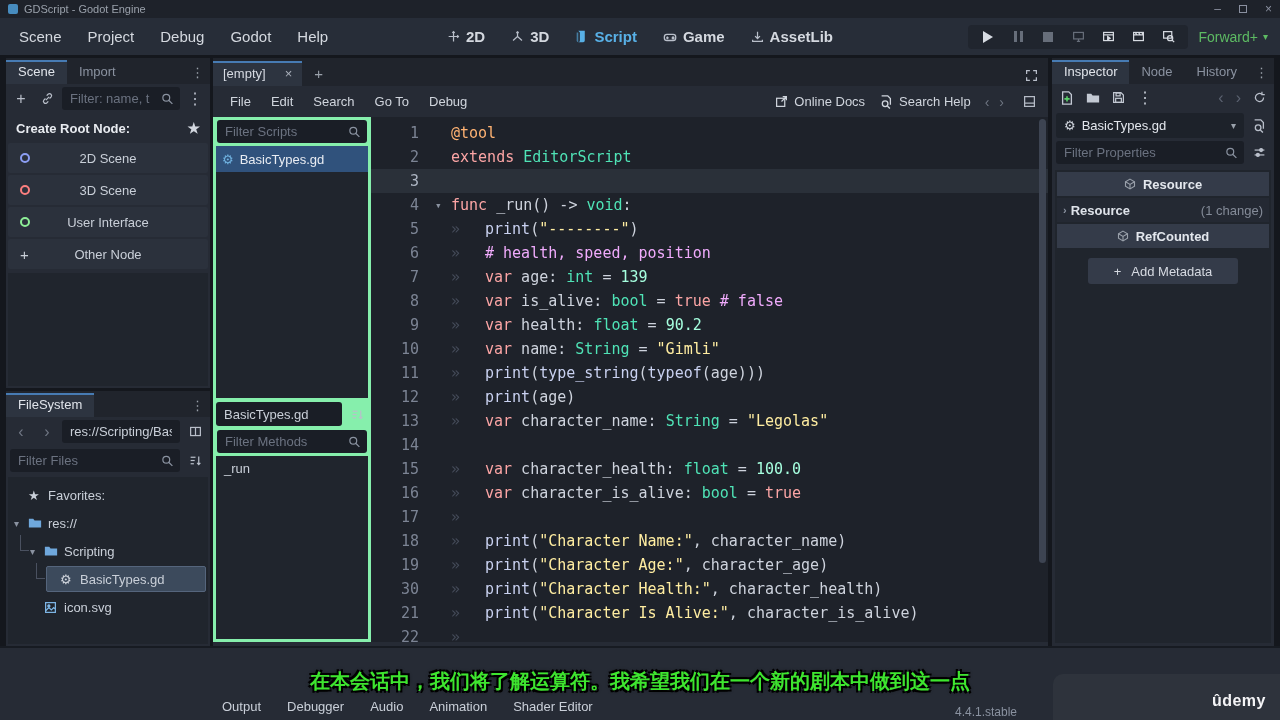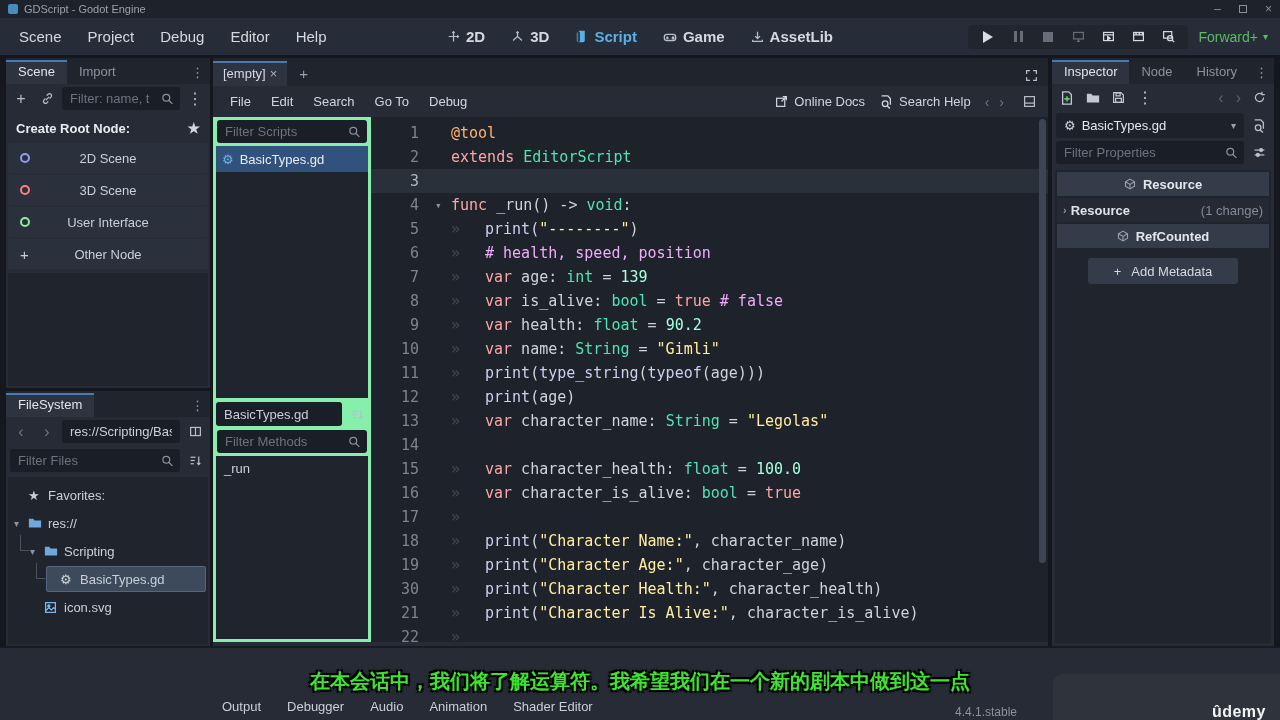--- a/index.html
+++ b/index.html
@@ -70,21 +70,21 @@
   .fsrow .caret { position:absolute; color:#8a92a0; font-size:10px; }
   .fsrow .ficon { position:absolute; display:flex; }
   .fsrow .flabel { position:absolute; white-space:nowrap; }
   .fsrow.selected .selbg { position:absolute; left:38px; right:2px; top:1px; bottom:1px;
     background:#3c4a5c; border:1px solid #55657c; border-radius:2px; }
   .treeL { position:absolute; width:9px; height:16px; border-left:1px solid #4a5160; border-bottom:1px solid #4a5160; top:-2px; }
 
   
   #scene-tabs { left:213px; top:58px; width:835px; height:28px; background:#20242c; display:flex; align-items:flex-end; }
   #scene-tab { background:#2d3440; border-top:2px solid #477bb3; color:#d6dae2; font-size:13px;
-    padding:3px 10px 5px; display:flex; gap:4px; align-items:center; }
+    padding:3px 10px 5px; display:flex; gap:19px; align-items:center; }
   #scene-tab .x { color:#aab0bb; }
   #tab-add { color:#9aa1ab; font-size:15px; padding:0 12px 4px; }
   #expand-btn { margin-left:auto; color:#b9bfca; padding:0 10px 4px; display:flex; }
 
   #script-menubar { left:213px; top:86px; width:835px; height:31px; background:#262b35;
     display:flex; align-items:center; color:#d0d5dd; font-size:13px; }
   #script-menu { display:flex; padding-left:8px; gap:2px; }
   #script-menu .mitem { padding:4px 9px; }
   #script-help { margin-left:auto; display:flex; align-items:center; gap:14px; padding-right:8px; }
   .help-link { display:flex; gap:6px; align-items:center; }
@@ -139,21 +139,21 @@
   #add-meta-wrap { display:flex; justify-content:center; margin-top:10px; }
   #add-meta { width:150px; height:26px; background:#343b49; border-radius:3px; display:flex;
     gap:10px; align-items:center; justify-content:center; color:#d6dae2; font-size:13px; }
 
   
   #bottom-panel { left:0; top:646px; width:1280px; height:74px; background:#262b35; border-top:2px solid #171b22; }
   #bottom-tabs { position:absolute; left:222px; bottom:6px; display:flex; gap:26px; color:#c9cfd8; font-size:13px; }
   #version { position:absolute; left:955px; bottom:1px; color:#8a92a0; font-size:12px; }
   #udemy-panel { position:absolute; left:1053px; top:26px; width:227px; height:48px;
     background:#2e333c; border-top-left-radius:10px; }
-  #udemy-logo { position:absolute; right:14px; bottom:1px; color:#f4f4f6; font-size:16px; font-weight:bold; letter-spacing:0.5px; }
+  #udemy-logo { position:absolute; right:14px; bottom:12px; color:#f4f4f6; font-size:16px; font-weight:bold; letter-spacing:0.5px; }
   #subtitle { position:absolute; left:0; top:668px; width:1280px; text-align:center; z-index:50;
     font-size:20px; font-weight:bold; color:#3ee52f;
     text-shadow:-2px -2px 0 #000, 2px -2px 0 #000, -2px 2px 0 #000, 2px 2px 0 #000, 0 0 4px #000; }
 
   .ic { display:inline-flex; }
   svg { display:block; }
 </style>
 </head>
 <body>
 
@@ -167,21 +167,21 @@
       <span id="win-max"></span>
       <span>×</span>
     </span>
   </div>
 
   <div id="menubar" class="abs">
     <div id="main-menu">
         <span class="mitem">Scene</span>
         <span class="mitem">Project</span>
         <span class="mitem">Debug</span>
-        <span class="mitem">Editor</span>
+        <span class="mitem">Godot</span>
         <span class="mitem">Help</span>
       </div>
   </div>
   <div id="workspaces">
       <span class="ws">
         <span class="ic">
           <svg viewBox="0 0 16 16" width="13" height="13" fill="none" stroke="currentColor" stroke-width="1.5">
             <path d="M8 2v12M2 8h12"></path>
             <path d="M6.5 3.5L8 2l1.5 1.5M12.5 6.5L14 8l-1.5 1.5"></path>
           </svg>

